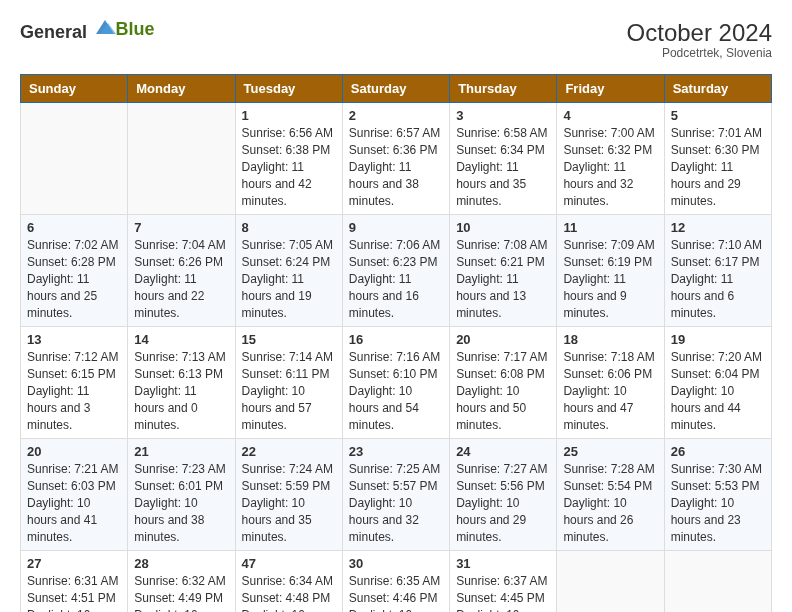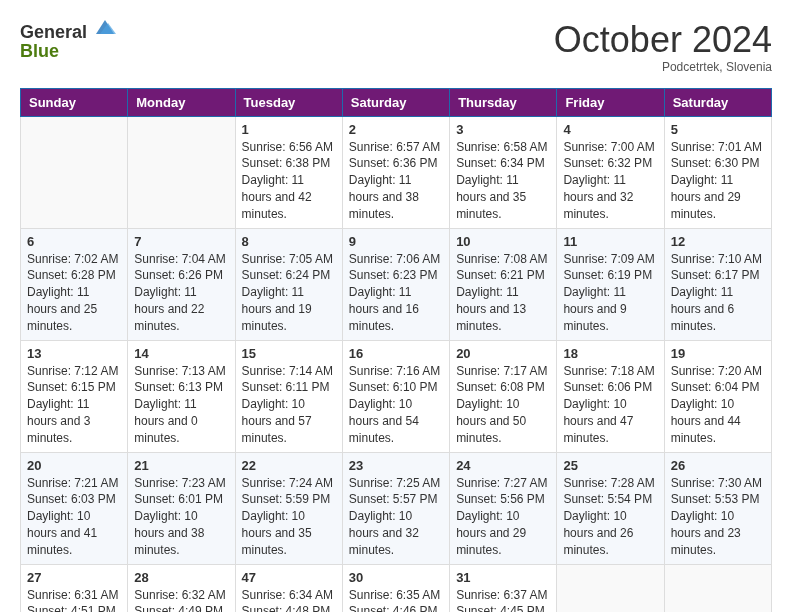--- a/index.html
+++ b/index.html
@@ -29,47 +29,46 @@
       line-height: 1;
     }
     .logo-icon {
       width: 22px;
       height: 22px;
       margin-left: 2px;
       margin-top: -4px;
     }
     .logo-wrapper {
       display: flex;
-      flex-direction: column;
       align-items: flex-start;
     }
     .logo-top {
       display: flex;
       align-items: center;
     }
     .title-block {
       text-align: right;
     }
     .title-month {
-      font-size: 36px;
+      font-size: 24px;
       font-weight: normal;
       color: #333;
       line-height: 1.1;
     }
     .title-location {
       font-size: 12px;
       color: #555;
     }
     .calendar {
       width: 100%;
       border-collapse: collapse;
       border: 1px solid #ccc;
     }
     .calendar th {
-      background-color: #701a75;
+      background-color: #a16207;
       color: #fff;
       font-size: 13px;
       font-weight: bold;
       padding: 6px 8px;
       text-align: left;
       border: 1px solid #1e6aac;
     }
     .calendar td {
       vertical-align: top;
       padding: 5px 6px;

